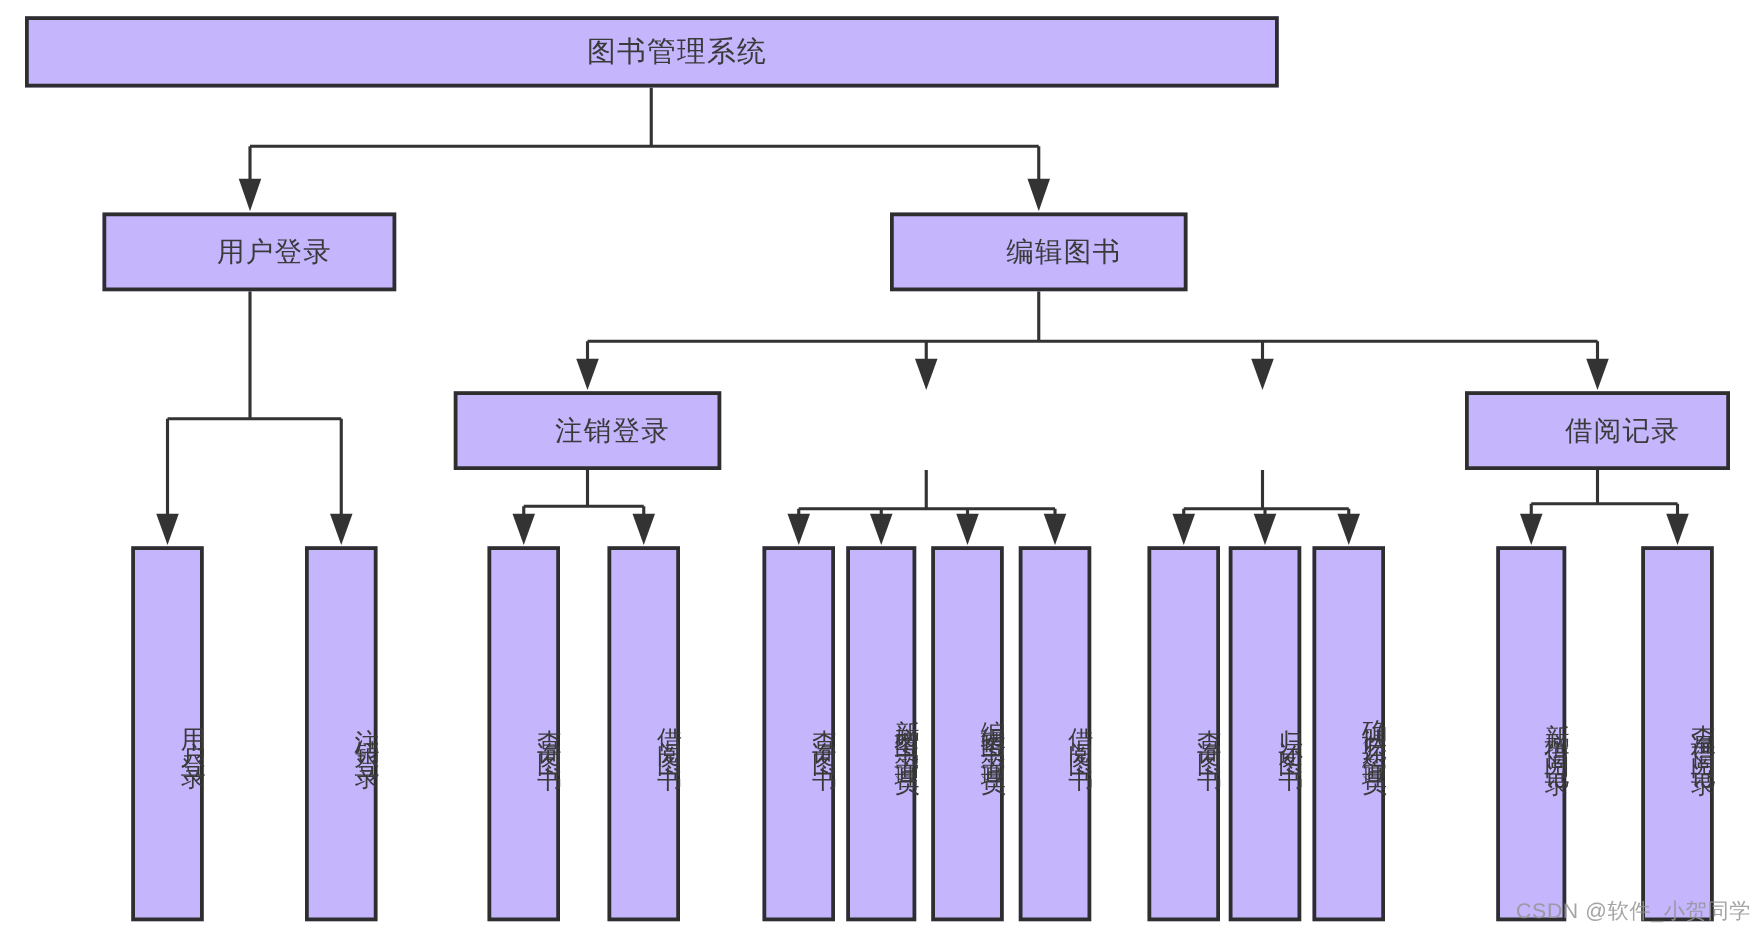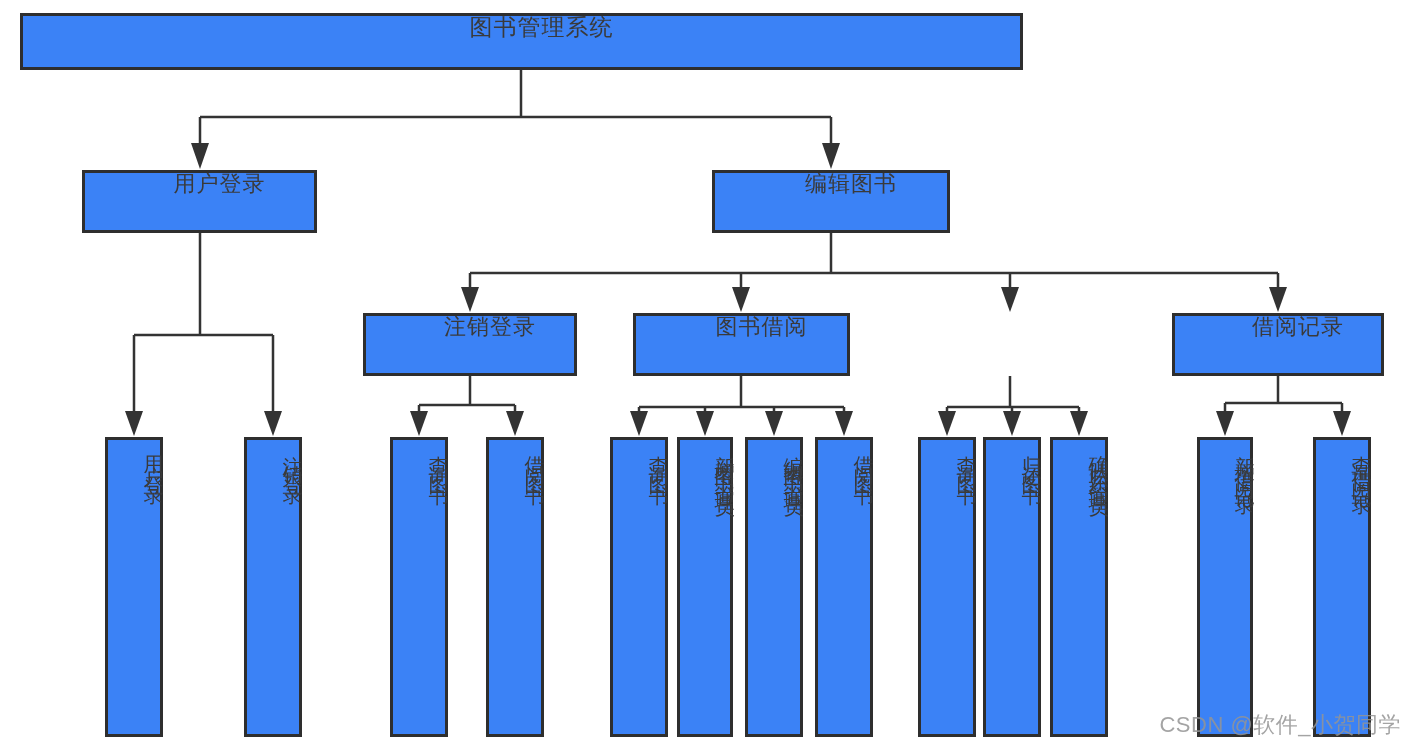--- a/index.html
+++ b/index.html
@@ -8,41 +8,41 @@
     width:1405px;height:747px;
     background:#ffffff;
     font-family:"Liberation Sans","DejaVu Sans",sans-serif;
     overflow:hidden;
   }
   .wires{position:absolute;left:0;top:0;z-index:1;}
   .box{
     position:absolute;
     box-sizing:border-box;
     border:3px solid #2e2e2e;
-    background:#3b82f6;
-    display:flex;justify-content:center;
+    background:#c4b5fd;
+    display:flex;align-items:center;justify-content:center;
     color:#3a3a3a;
     z-index:2;
     padding-left:40px;
   }
   .hlabel{font-size:22px;letter-spacing:1px;line-height:1;white-space:nowrap;}
   .title-label{font-size:23px;letter-spacing:1px;}
   .vtext{
     writing-mode:vertical-rl;
     text-orientation:mixed;
     font-size:20px;
     line-height:1;
     letter-spacing:10px;
     white-space:nowrap;
   }
   .watermark{
     position:absolute;
     right:4px;bottom:7px;
     z-index:5;
-    font-size:22px;
+    font-size:17px;
     color:rgba(148,148,148,0.85);
     letter-spacing:0.5px;
     white-space:nowrap;
   }
 </style>
 </head>
 <body>
 
 <div class="stage">
 
@@ -96,23 +96,20 @@
   <div class="box" style="left:82px;top:170px;width:235px;height:63px;">
     <span class="hlabel">用户登录</span>
   </div>
   <div class="box" style="left:712px;top:170px;width:238px;height:63px;">
     <span class="hlabel">编辑图书</span>
   </div>
 
   <div class="box" style="left:363px;top:313px;width:214px;height:63px;">
     <span class="hlabel">注销登录</span>
   </div>
-  <div class="box" style="left:633px;top:313px;width:217px;height:63px;">
-    <span class="hlabel">图书借阅</span>
-  </div>
   <div class="box" style="left:1172px;top:313px;width:212px;height:63px;">
     <span class="hlabel">借阅记录</span>
   </div>
 
   <div class="box" style="left:105px;top:437px;width:58px;height:300px;">
     <span class="vtext">用户登录</span>
   </div>
   <div class="box" style="left:244px;top:437px;width:58px;height:300px;">
     <span class="vtext">注销登录</span>
   </div>

